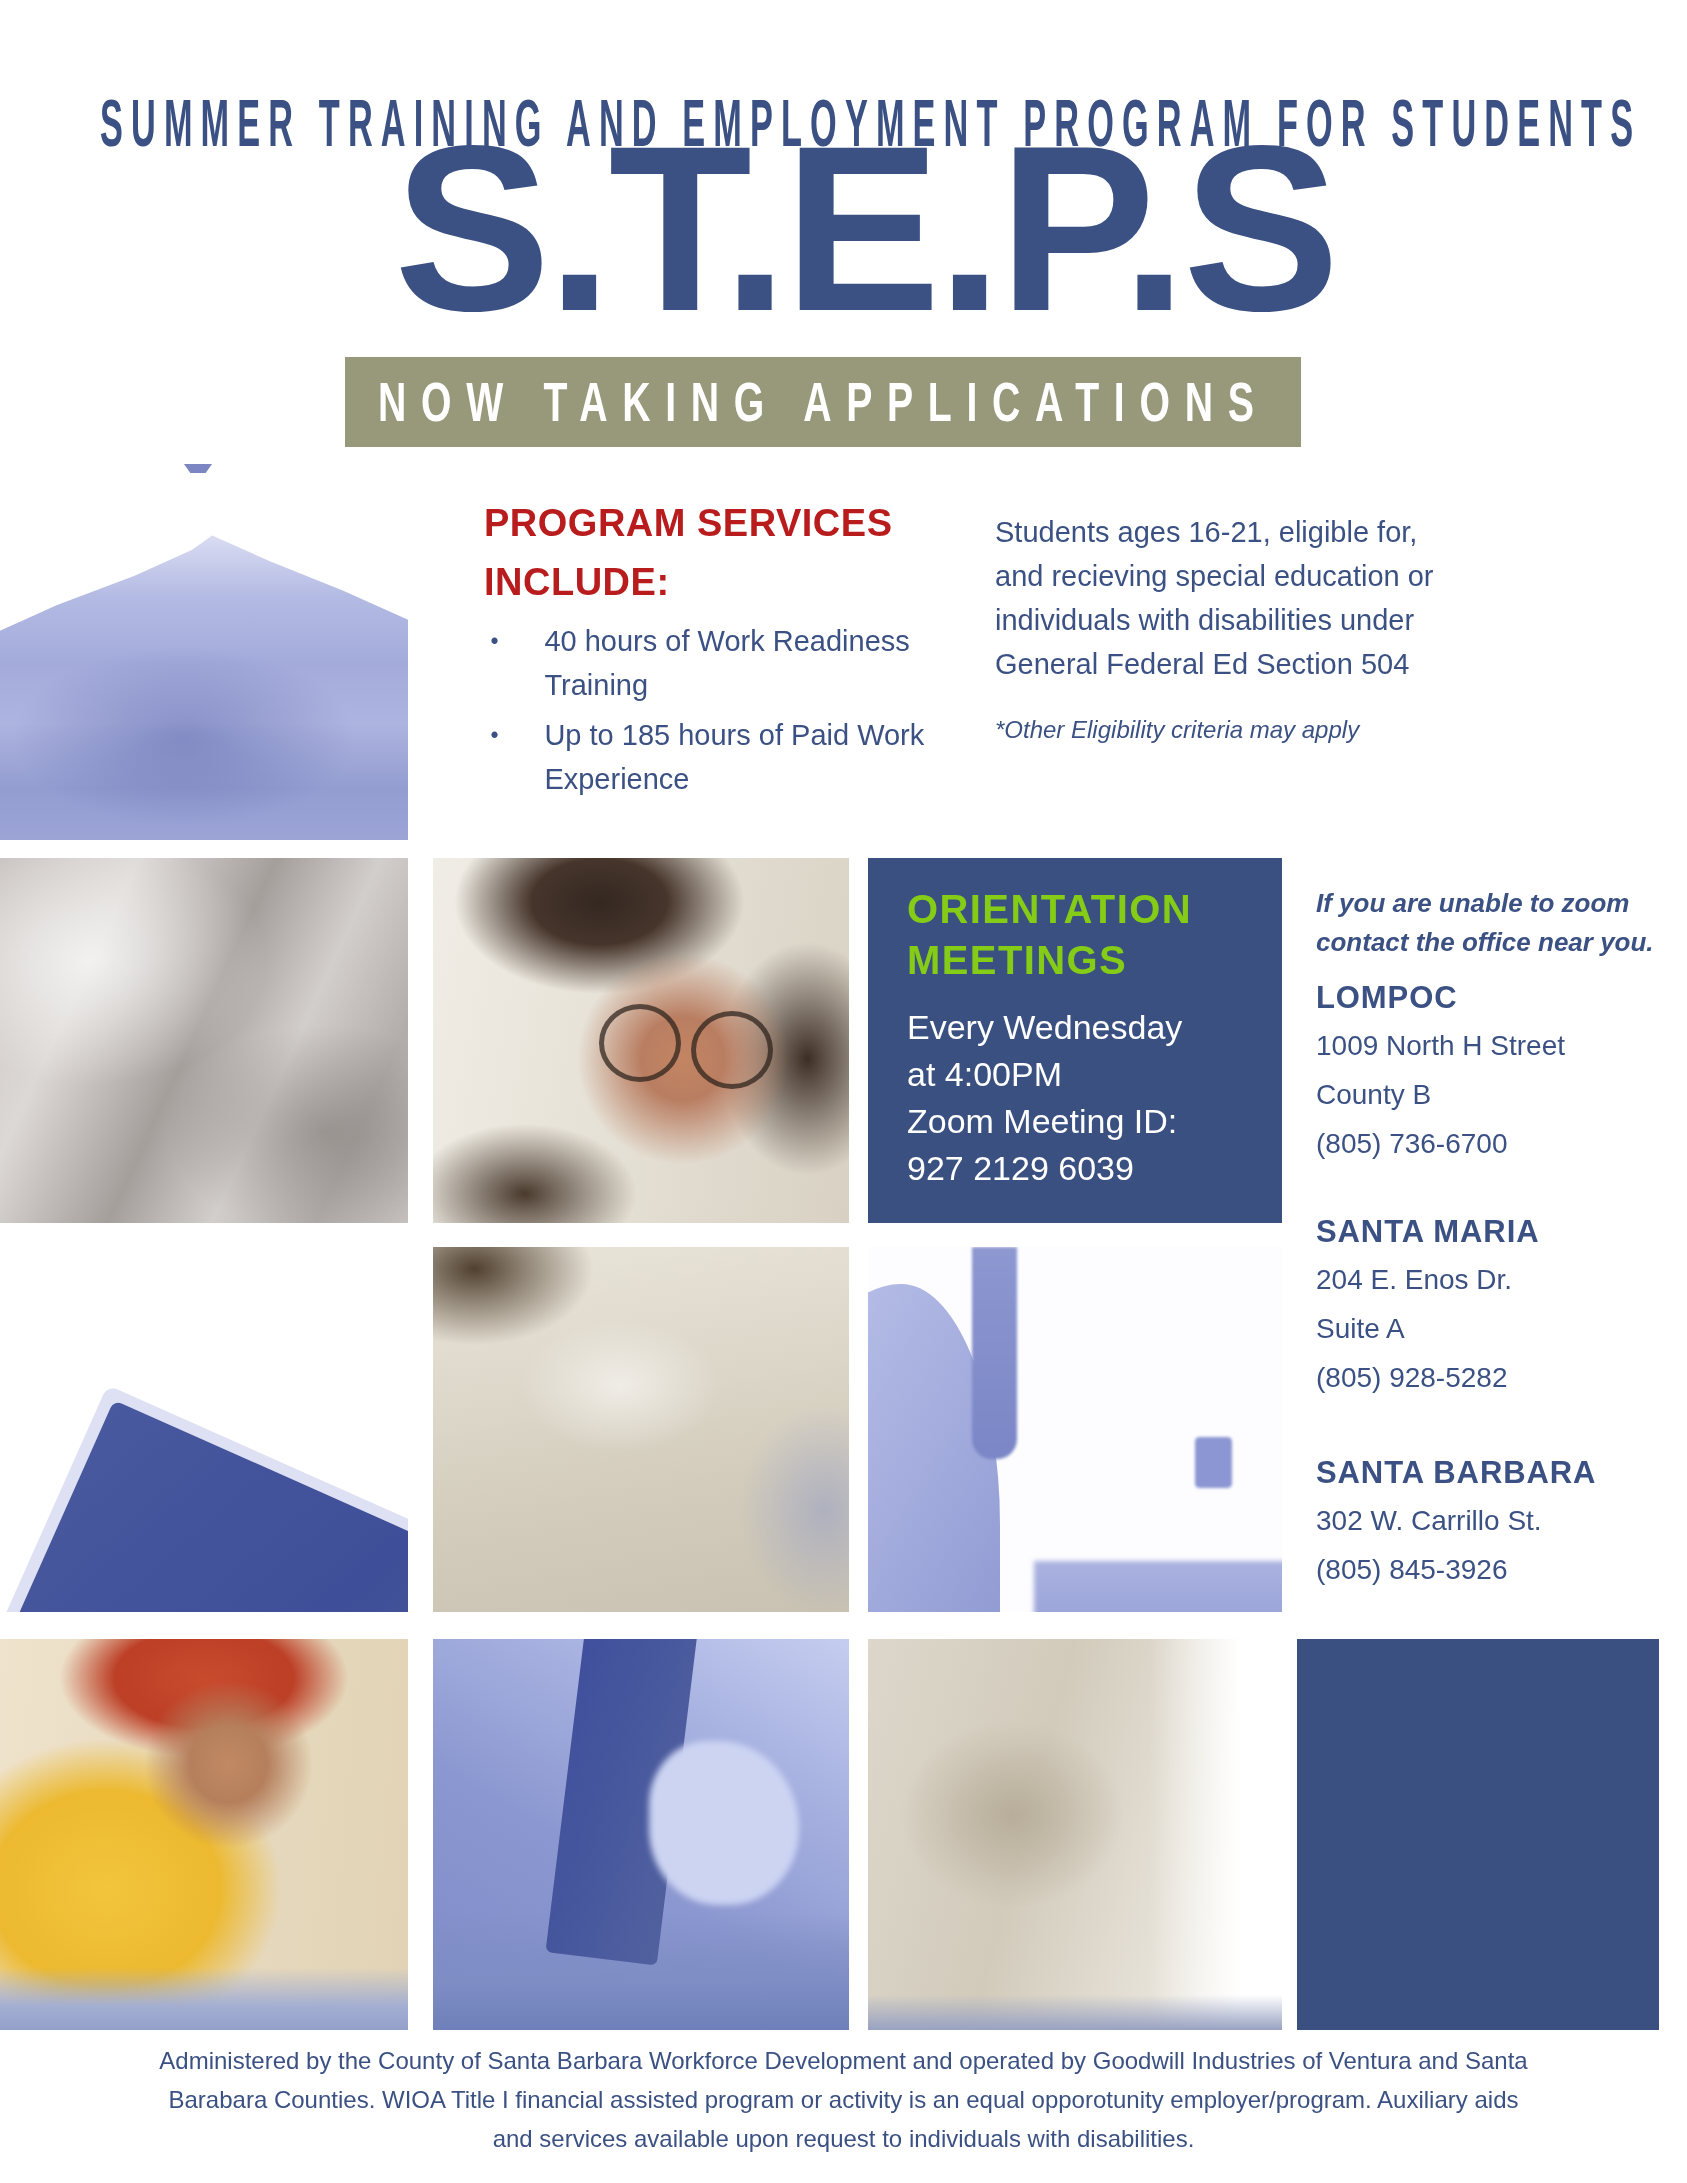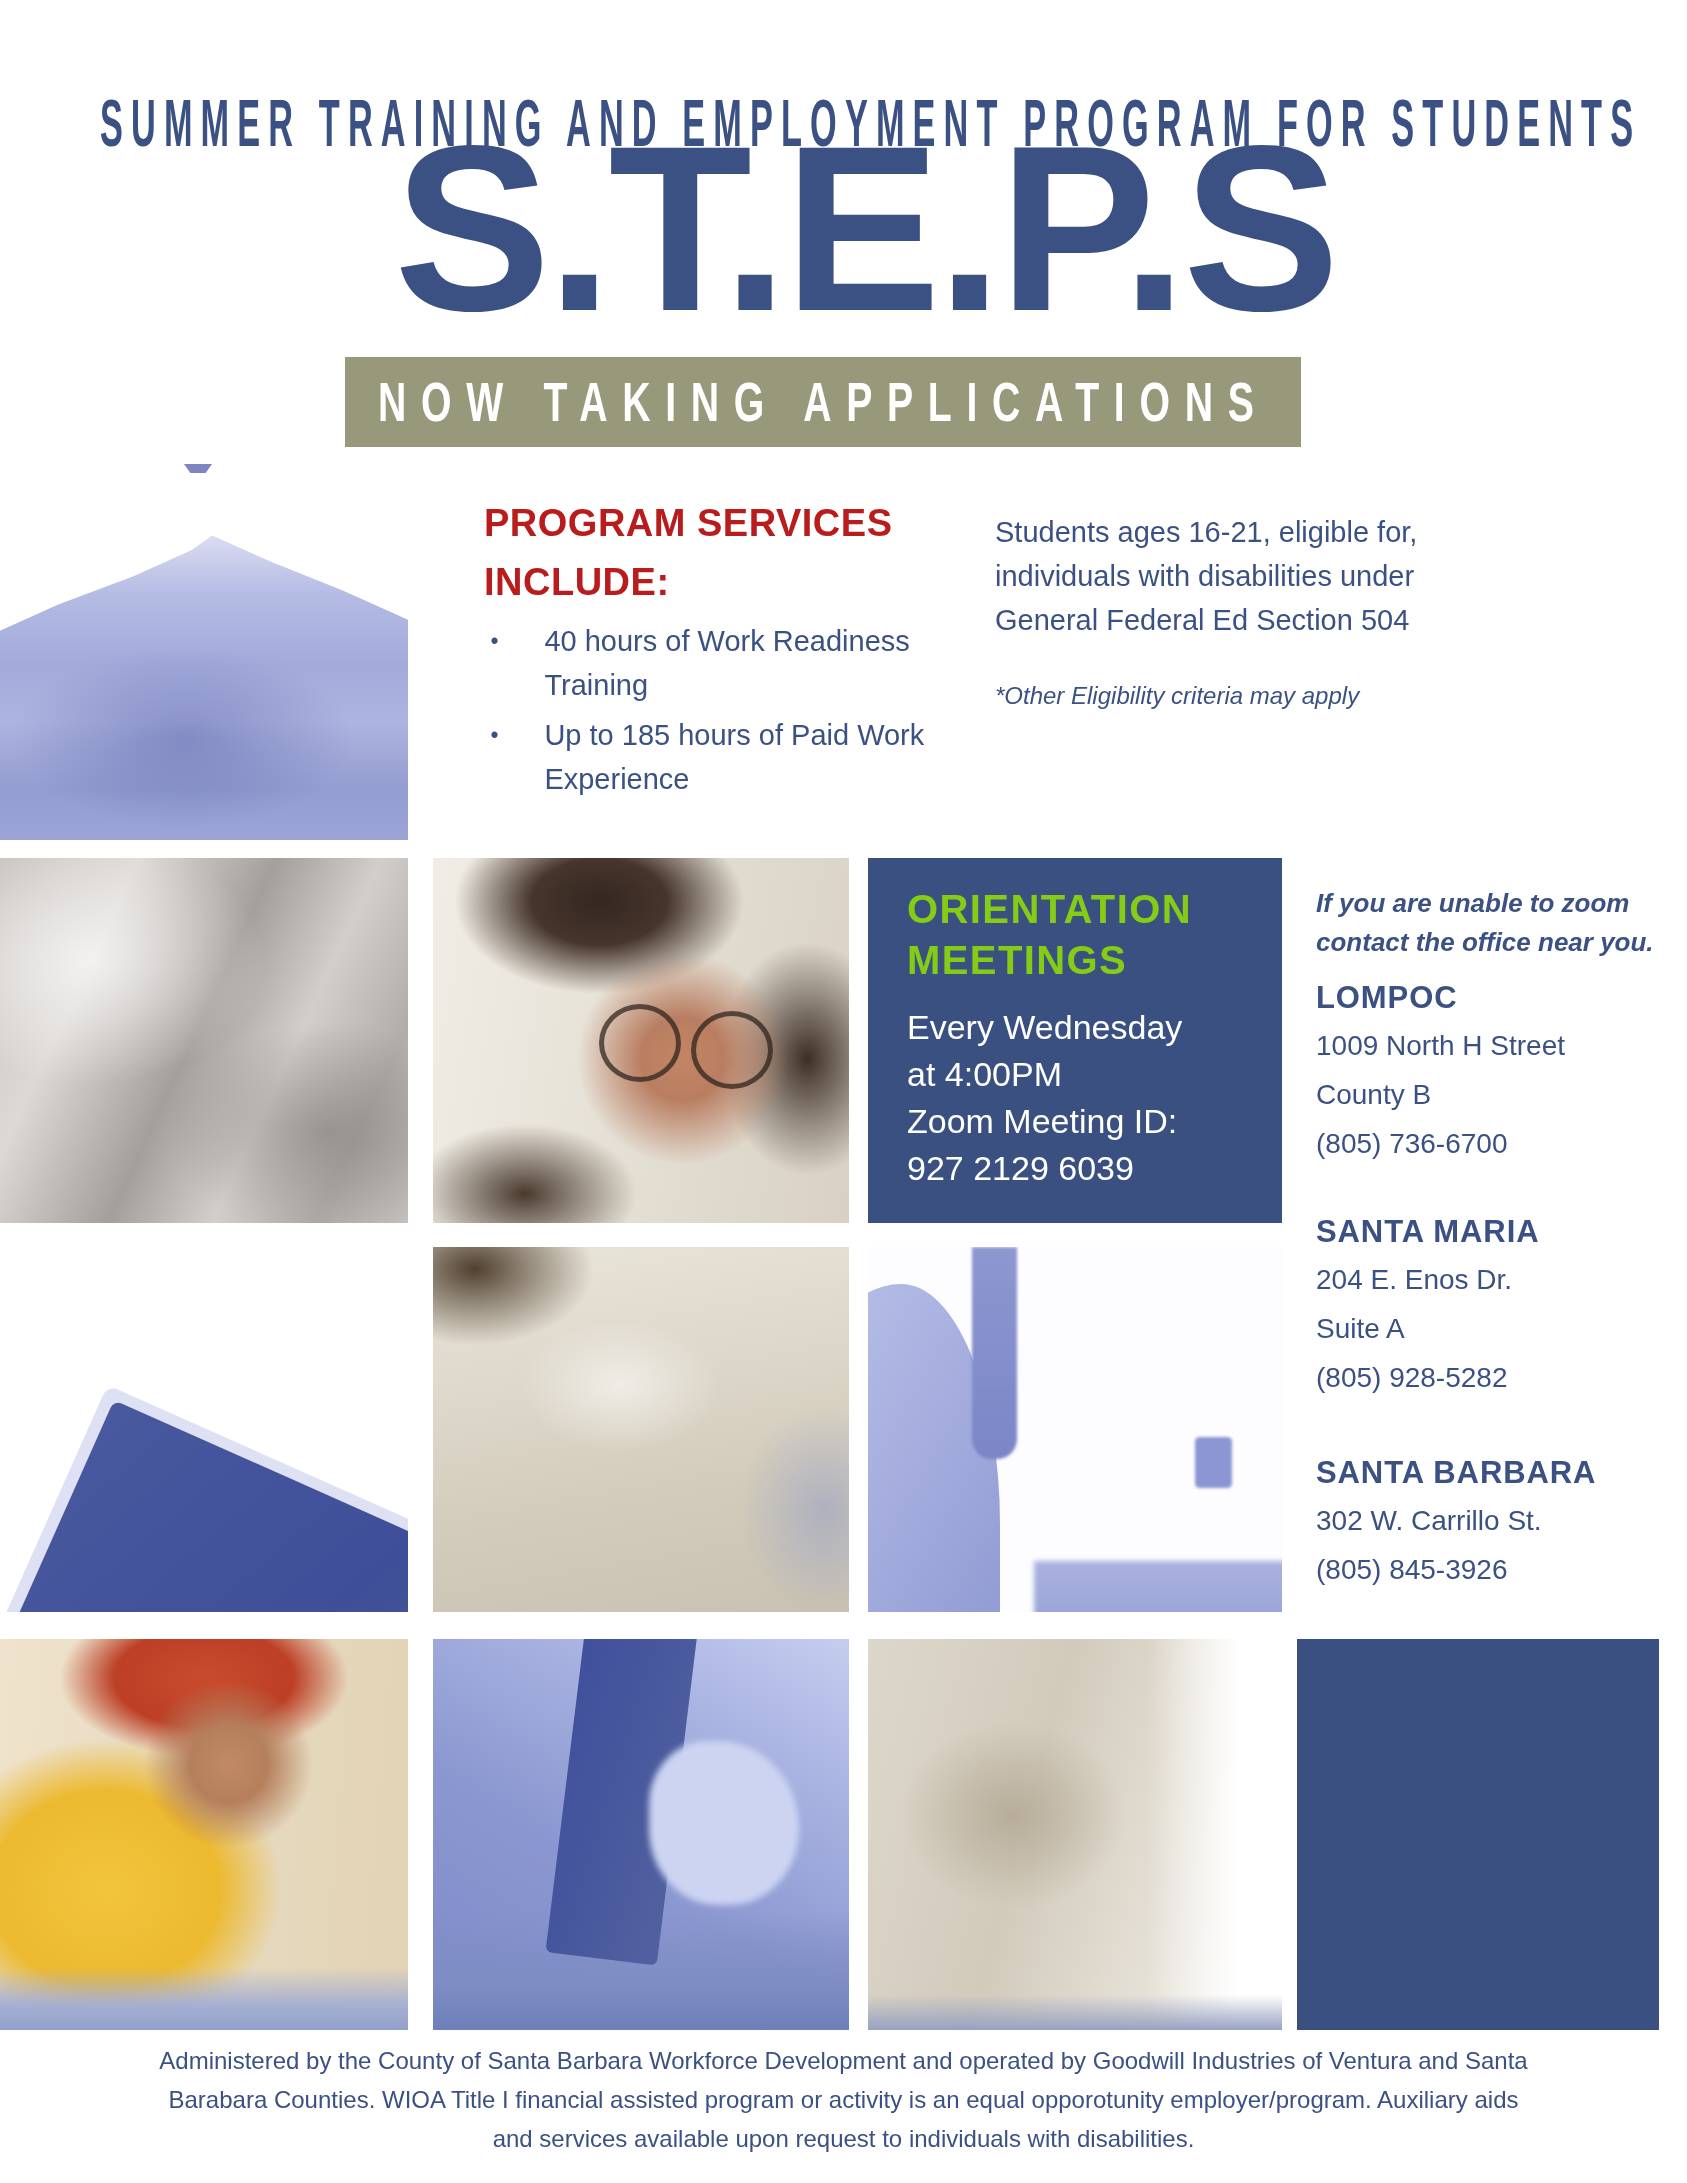--- a/index.html
+++ b/index.html
@@ -102,21 +102,21 @@
   #tileJ{left:1297px;top:1639px;width:362px;height:391px;background:#3a5080;}
   
   .svc{position:absolute;left:484px;top:494px;width:527px;}
   .hline{font-size:38px;font-weight:bold;line-height:59px;letter-spacing:0.5px;color:#b91c1c;}
   .svc ul{margin:7.3px 0 0 0;padding:0;list-style:none;}
   .svc li{display:flex;margin-bottom:5.5px;}
   .svc .bullet{flex:none;width:54px;font-size:23px;line-height:44px;padding-left:6.4px;}
   .svc .blines{font-size:29px;line-height:44px;}
   .req{position:absolute;left:995px;top:494px;width:605px;}
   .req .plines{margin-top:15.6px;font-size:29px;line-height:44px;}
-  .req .note{margin-top:40px;font-size:24px;font-style:italic;}
+  .req .note{margin-top:30px;font-size:24px;font-style:italic;}
   
   .obox{position:absolute;left:868px;top:858px;width:414px;height:365px;background:#3a5080;}
   .obox .oh{padding:26px 0 0 39px;font-size:40px;font-weight:bold;color:#84cc16;line-height:51px;letter-spacing:1.4px;}
   .obox .ob{padding:18.3px 27.5px 0 39px;font-size:34px;color:#ffffff;line-height:47px;}
   
   .intro{position:absolute;left:1316px;top:884px;width:358px;font-size:26px;font-style:italic;font-weight:bold;line-height:39px;}
   .office{position:absolute;left:1316px;width:358px;}
   #office0{top:975px;} #office1{top:1209px;} #office2{top:1450px;}
   .office .city{font-size:31px;font-weight:bold;line-height:46px;letter-spacing:0.9px;}
   .office .aline{font-size:28px;line-height:49px;}
@@ -176,20 +176,21 @@
         <div>Up to 185 hours of Paid Work</div>
         <div>Experience</div>
       </div>
     </li>
   </ul>
 </section>
 
 <section class="req">
   <div class="plines">
     <div>Students ages 16-21, eligible for,</div>
+    <div>and recieving special education or</div>
     <div>individuals with disabilities under</div>
     <div>General Federal Ed Section 504</div>
   </div>
   <div class="note">*Other Eligibility criteria may apply</div>
 </section>
 
 <section class="obox">
   <div class="oh">
     <div>ORIENTATION</div>
     <div>MEETINGS</div>

